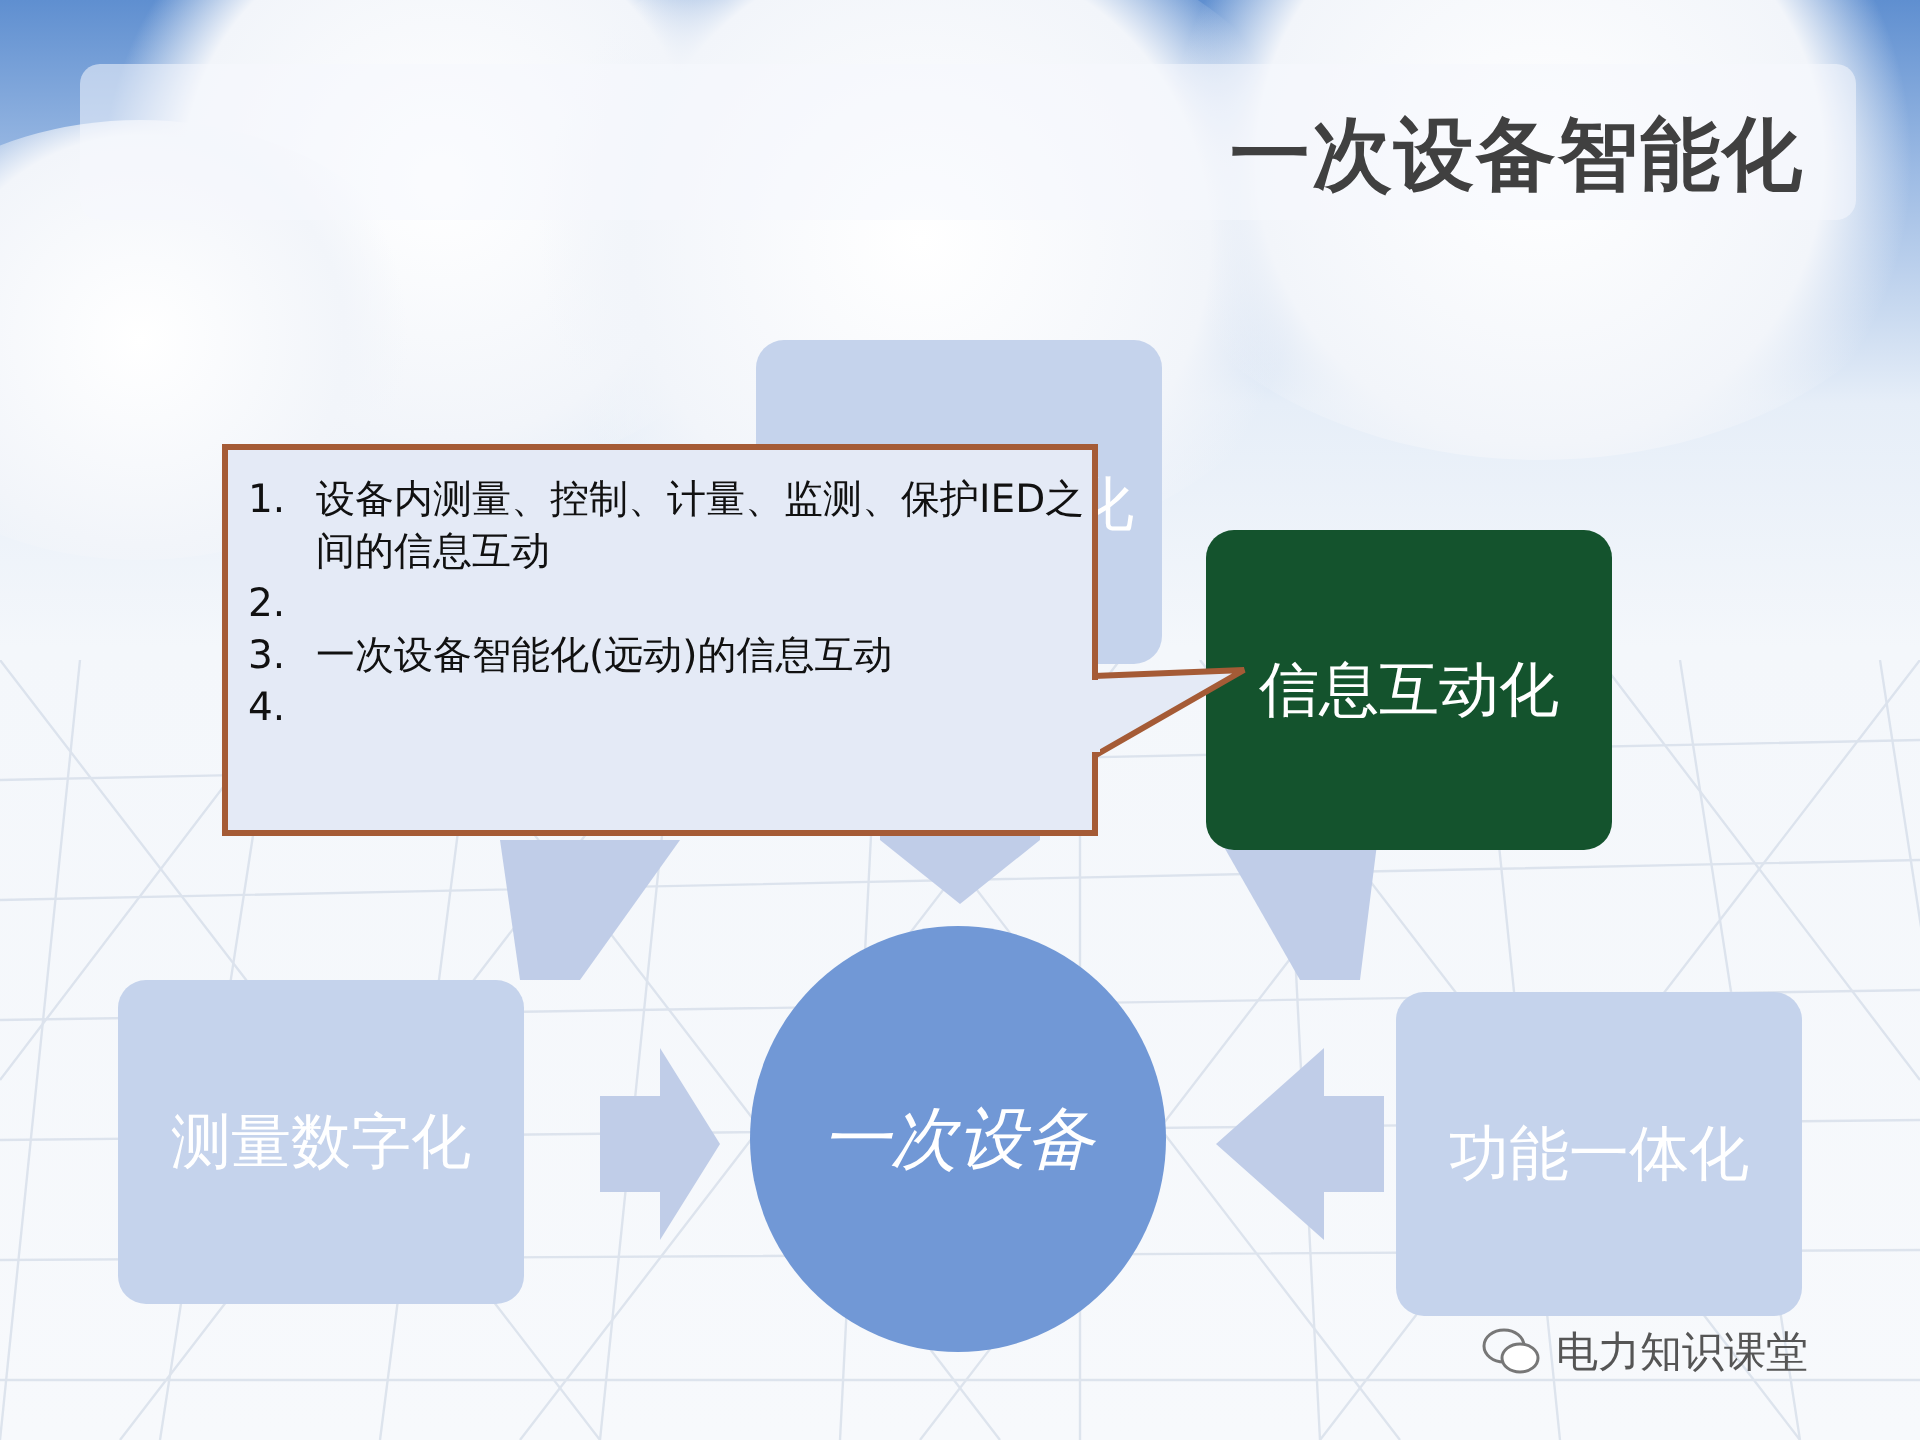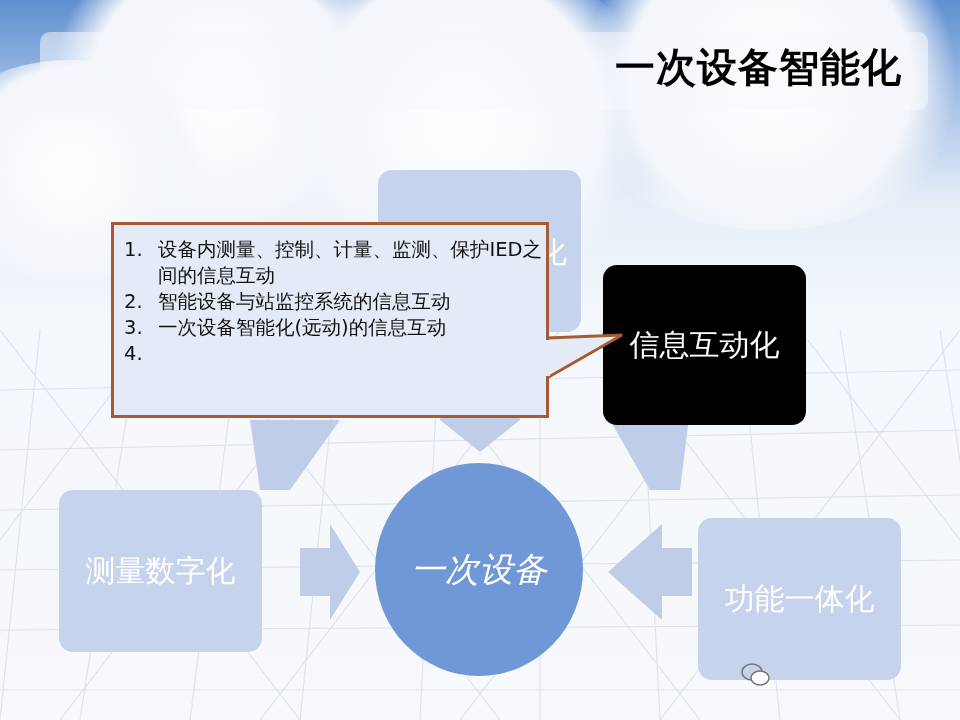--- a/index.html
+++ b/index.html
@@ -4,24 +4,24 @@
 <style>
   html,body{margin:0;padding:0;}
   body{width:960px;height:720px;position:relative;overflow:hidden;
     font-family:"DejaVu Sans","Liberation Sans",sans-serif;
     background:linear-gradient(180deg,#5f8fd0 0%,#9dbbe4 12%,#e6eef8 28%,#f4f7fb 45%,#f7f9fc 100%);}
   .clouds{position:absolute;left:0;top:0;width:960px;height:330px;}
   .cloud{position:absolute;border-radius:50%;background:radial-gradient(circle,#ffffff 0%,#f2f5fa 55%,rgba(255,255,255,0) 72%);}
   .grid{position:absolute;left:0;top:330px;width:960px;height:390px;opacity:.55;}
   .title-bar{position:absolute;left:40px;top:32px;width:888px;height:78px;border-radius:10px;
     background:rgba(245,248,253,0.55);}
-  .title{position:absolute;right:58px;top:40px;font-size:40px;font-weight:bold;color:#000000;letter-spacing:1px;}
+  .title{position:absolute;right:58px;top:50px;font-size:40px;font-weight:bold;color:#404040;letter-spacing:1px;}
   .box{position:absolute;border-radius:14px;color:#fff;display:flex;align-items:center;justify-content:center;font-size:30px;}
   .box.light{background:#c5d3ec;}
-  .box.dark{background:#000000;}
+  .box.dark{background:#14532d;}
   .circle{position:absolute;left:375px;top:463px;width:208px;height:213px;border-radius:50%;background:#7198d6;
     color:#fff;display:flex;align-items:center;justify-content:center;font-size:34px;font-style:italic;}
   .callout{position:absolute;left:111px;top:222px;width:438px;height:196px;background:#e4eaf6;border:3px solid #a55b36;box-sizing:border-box;}
   .callout ol{margin:0;padding:12px 0 0 0;list-style:none;}
   .callout li{display:flex;font-size:19.5px;line-height:26px;color:#111;}
   .callout .num{width:34px;flex:none;padding-left:10px;}
   .watermark{position:absolute;left:740px;top:662px;display:flex;align-items:center;gap:6px;color:#555;font-size:21px;}
 </style>
 </head>
 <body>
@@ -57,53 +57,53 @@
 
 <div class="box light" style="left:378px;top:170px;width:203px;height:162px;">
   <span style="position:absolute;right:14px;top:62px;">化</span>
 </div>
 <div class="box dark" style="left:603px;top:265px;width:203px;height:160px;">
   <span>信息互动化</span>
 </div>
 <div class="box light" style="left:59px;top:490px;width:203px;height:162px;">
   <span>测量数字化</span>
 </div>
-<div class="box light" style="left:698px;top:518px;width:203px;height:162px;">
+<div class="box light" style="left:698px;top:496px;width:203px;height:162px;">
   <span>功能一体化</span>
 </div>
 
 <div class="circle">
   <span>一次设备</span>
 </div>
 
 <svg style="position:absolute;left:0;top:0;" width="960" height="720">
   <polygon points="547,338 622,335 547,378" fill="#e4eaf6" stroke="#a55b36" stroke-width="3"></polygon>
 </svg>
 
 <div class="callout">
   <ol>
     <li>
         <span class="num">1.</span>
         <span>设备内测量、控制、计量、监测、保护IED之间的信息互动</span>
       </li>
     <li>
         <span class="num">2.</span>
-        <span>智能设备与站监控系统的信息互动</span>
       </li>
     <li>
         <span class="num">3.</span>
         <span>一次设备智能化(远动)的信息互动</span>
       </li>
     <li>
         <span class="num">4.</span>
       </li>
   </ol>
 </div>
 <svg style="position:absolute;left:0;top:0;" width="960" height="720">
   <rect x="544" y="340" width="6" height="36" fill="#e4eaf6"></rect>
 </svg>
 
 <div class="watermark">
   <svg width="32" height="26" viewBox="0 0 32 26">
     <ellipse cx="12" cy="10" rx="10" ry="8" fill="none" stroke="#777" stroke-width="1.5"></ellipse>
     <ellipse cx="20" cy="16" rx="9" ry="7" fill="#fff" stroke="#777" stroke-width="1.5"></ellipse>
   </svg>
+  <span>电力知识课堂</span>
 </div>
 
 </body></html>

